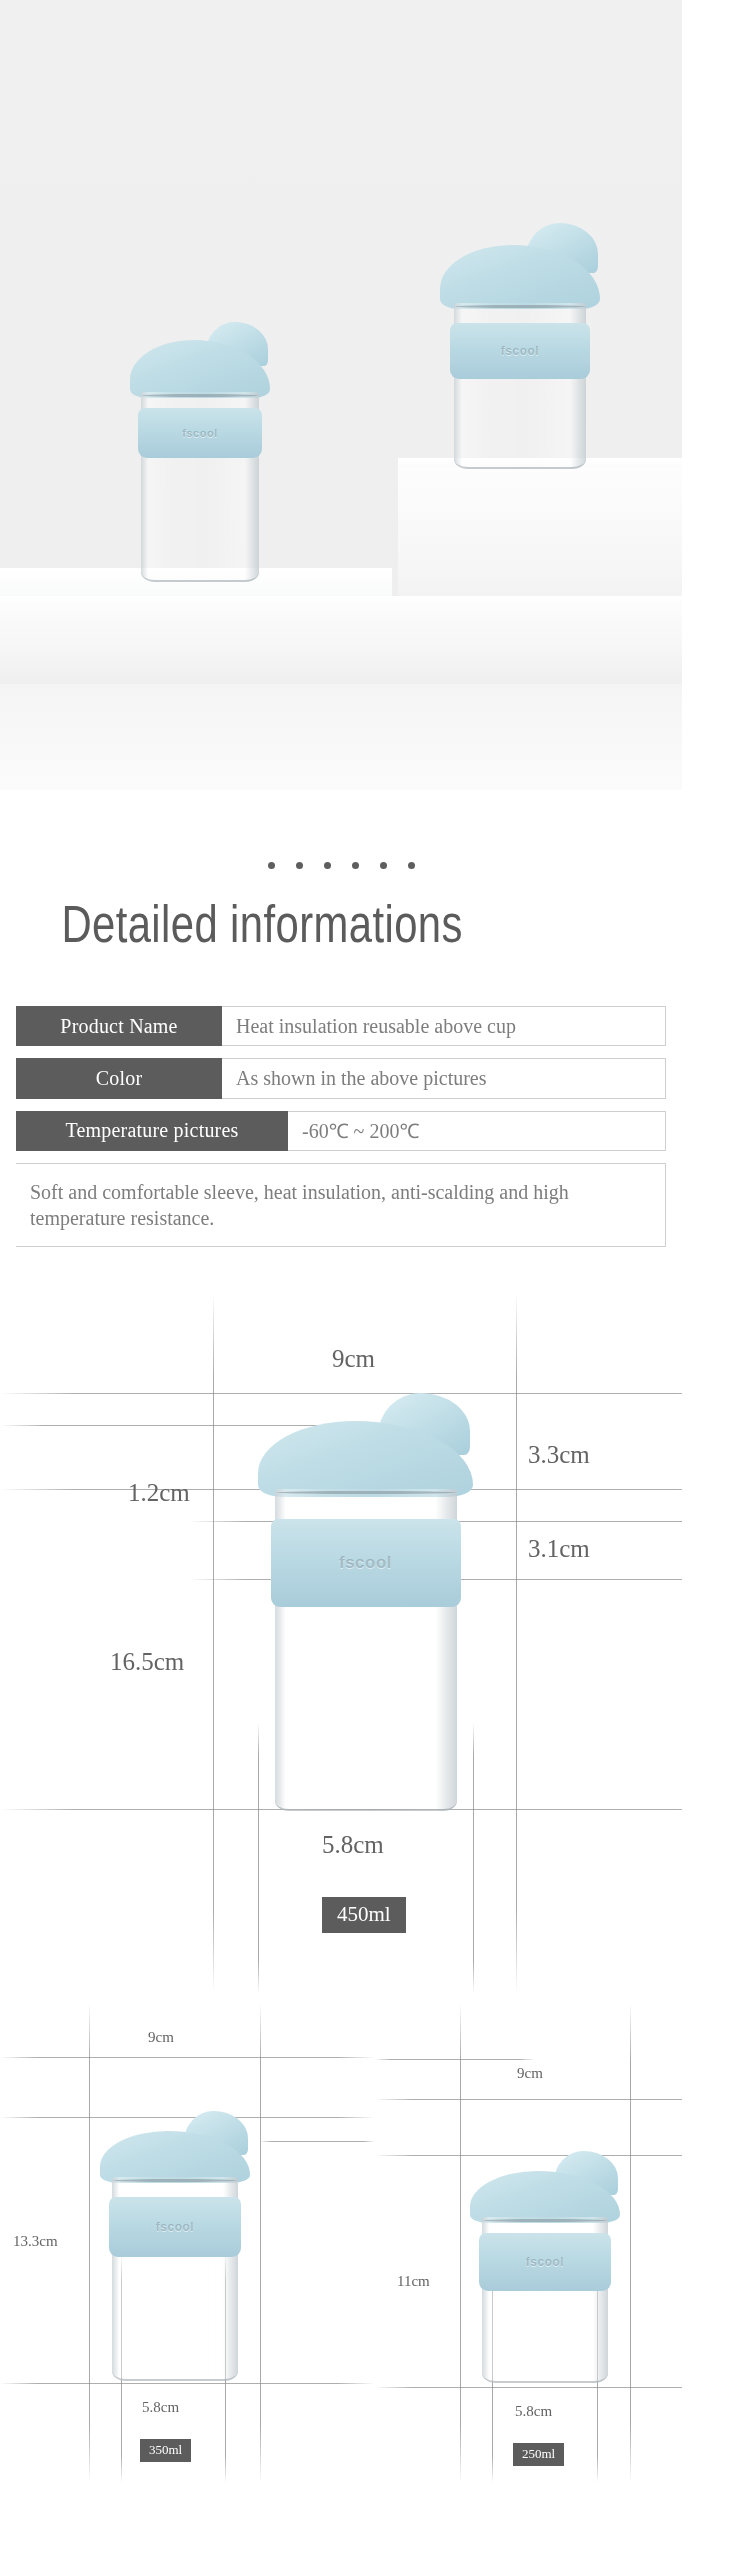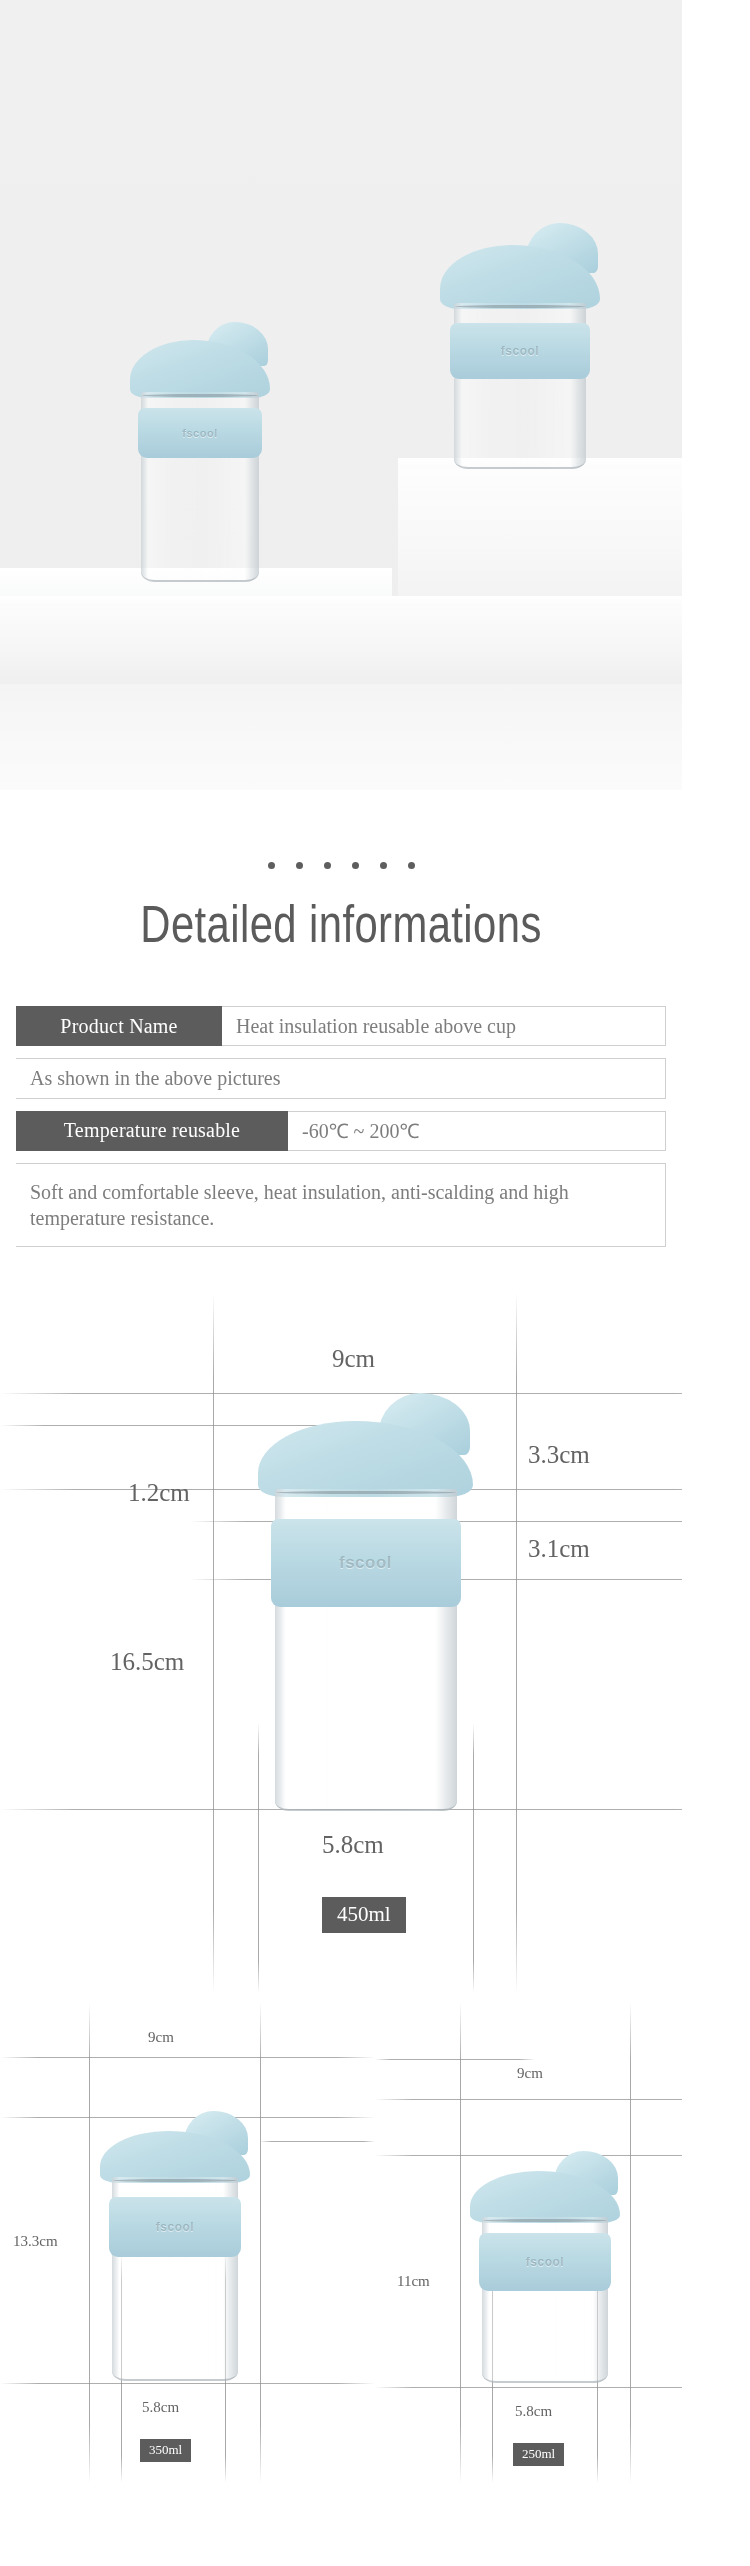--- a/index.html
+++ b/index.html
@@ -160,21 +160,20 @@
   #hero-cup-right .lid { height: 64px; top: 0; }
   #hero-cup-right .lid-spout { right: 2px; top: -22px; width: 72px; height: 50px; }
   #hero-cup-right .glass { top: 58px; width: 132px; height: 166px; }
   #hero-cup-right .glass-rim { top: 60px; width: 130px; }
   #hero-cup-right .sleeve { top: 78px; width: 140px; height: 56px; }
   #hero-cup-right .brand { font-size: 12px; }
 
   
   .details-head {
     padding-top: 72px;
-    text-align: center;
   }
   .dots {
     display: flex;
     justify-content: center;
     gap: 21px;
     margin-bottom: 26px;
   }
   .dots span {
     width: 7px; height: 7px;
     border-radius: 50%;
@@ -362,25 +361,26 @@
 
   <div class="spec-table">
 
     <div class="spec-row">
       <div class="spec-label">Product Name</div>
       <div class="spec-value">Heat insulation reusable above cup</div>
     </div>
 
 
     <div class="spec-row">
+      <div class="spec-label">Color</div>
       <div class="spec-value">As shown in the above pictures</div>
     </div>
 
     <div class="spec-row wide-label">
-      <div class="spec-label">Temperature reusable</div>
+      <div class="spec-label">Temperature pictures</div>
       <div class="spec-value">-60℃ ~ 200℃</div>
     </div>
 
     <div class="spec-row features">
       <div class="spec-value">Soft and comfortable sleeve, heat insulation, anti-scalding and high temperature resistance.</div>
     </div>
 
   </div>
 
   <div class="dim-big">

